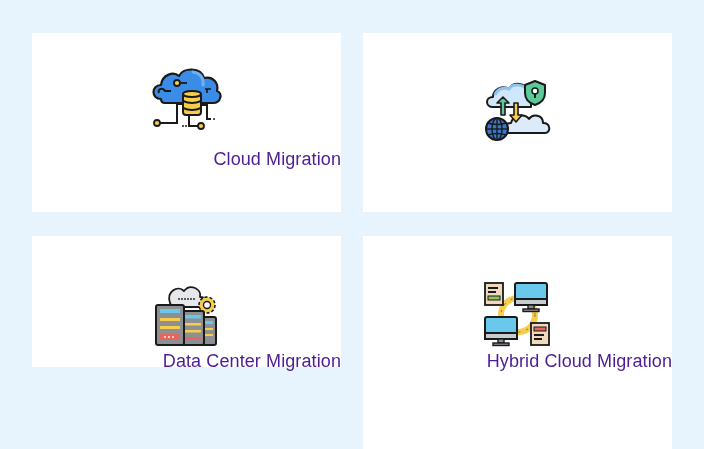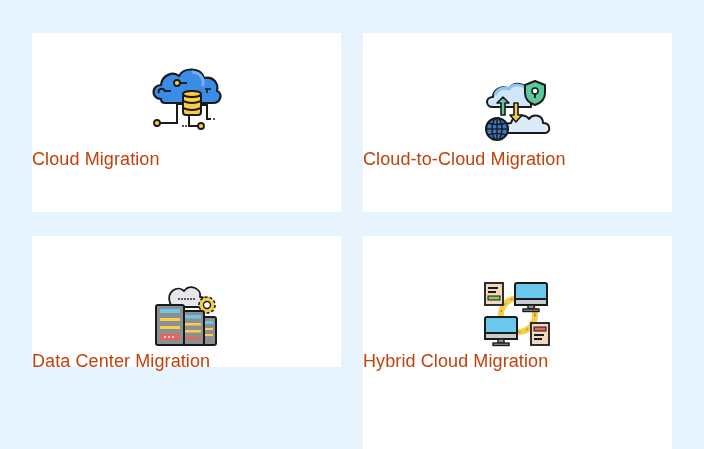--- a/index.html
+++ b/index.html
@@ -37,23 +37,23 @@
     .c2 .icon-wrap { top: 44px; width: 70px; height: 66px; }
     .c3 .icon-wrap { top: 45px; width: 70px; height: 68px; }
     .c4 .icon-wrap { top: 45px; width: 70px; height: 68px; }
 
     .icon-wrap svg { width: 100%; height: 100%; display: block; }
 
     .card-label {
       position: absolute;
       left: 0;
       right: 0;
-      text-align: left;
+      text-align: right;
       font-size: 18px;
-      color: #c2410c;
+      color: #4c1d95;
       letter-spacing: 0.1px;
       white-space: nowrap;
     }
     .c1 .card-label { top: 116px; }
     .c2 .card-label { top: 116px; }
     .c3 .card-label { top: 115px; }
     .c4 .card-label { top: 115px; }
   </style>
 </head>
 <body>
@@ -112,21 +112,20 @@
       <circle cx="14" cy="52" r="11" fill="#3b78c7" stroke="#1a1a1a" stroke-width="2"></circle>
       <g fill="none" stroke="#1a1a1a" stroke-width="1.4">
         <ellipse cx="14" cy="52" rx="5" ry="11"></ellipse>
         <line x1="14" y1="41" x2="14" y2="63"></line>
         <line x1="3" y1="52" x2="25" y2="52"></line>
         <path d="M5 46 Q14 49 23 46"></path>
         <path d="M5 58 Q14 55 23 58"></path>
       </g>
     </svg>
   </div>
-  <div class="card-label">Cloud-to-Cloud Migration</div>
 </div>
 
 <div class="card c3">
   <div class="icon-wrap">
     <svg viewBox="0 0 70 68">
 
       <path d="M18 22 C14 10 26 4 32 10 C38 2 50 8 48 16 C54 16 56 22 52 26 L20 26 Z" fill="#e5e7ea" stroke="#1a1a1a" stroke-width="1.8" stroke-linejoin="round"></path>
       <g fill="#1a1a1a">
         <circle cx="27" cy="18" r="0.9"></circle>
           <circle cx="30" cy="18" r="0.9"></circle>

